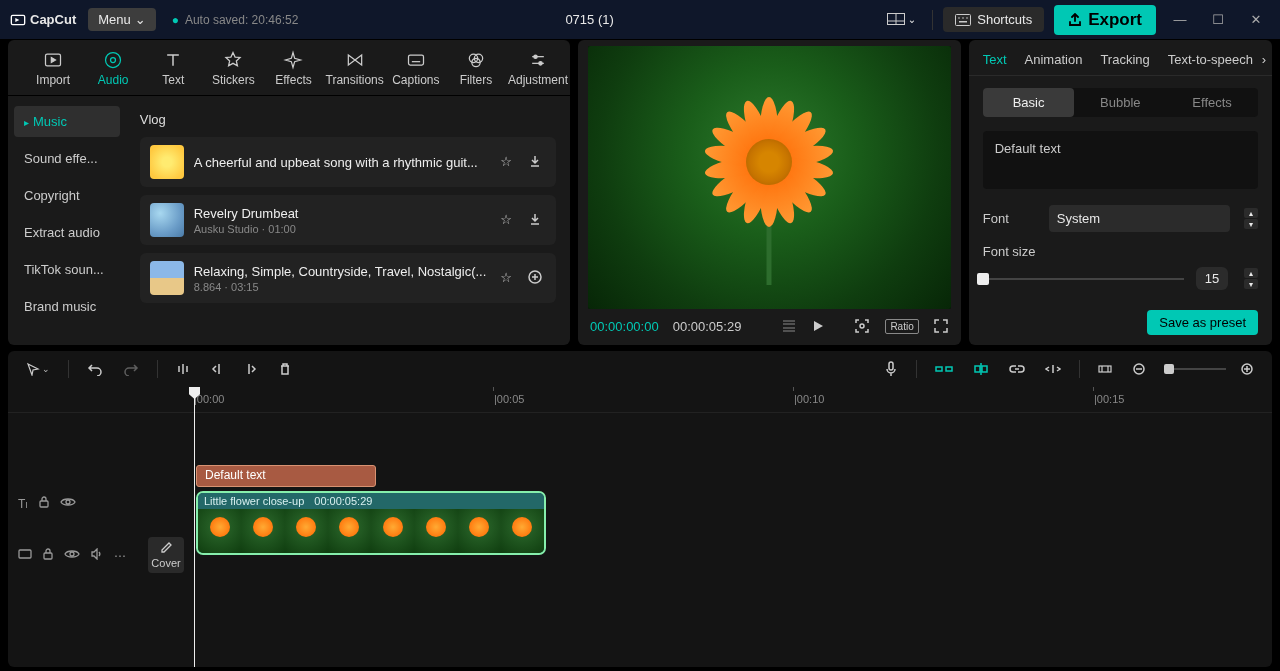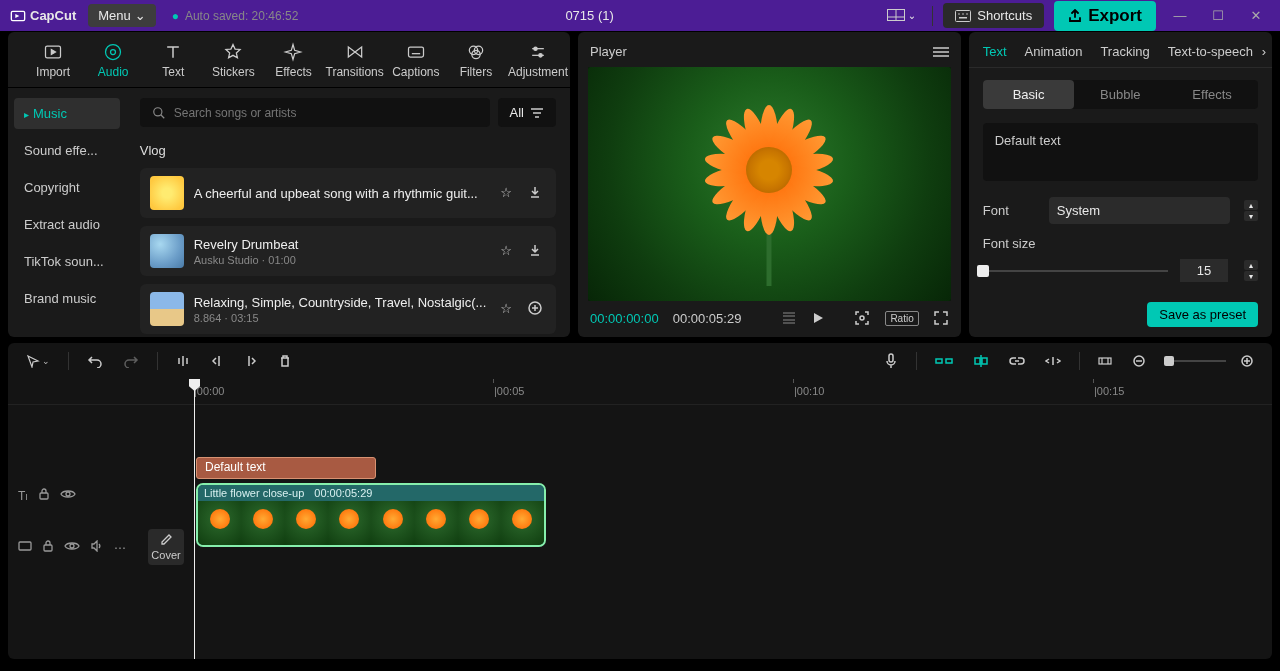--- a/index.html
+++ b/index.html
@@ -1,19 +1,19 @@
 <!DOCTYPE html>
 <html><head>
 <meta charset="utf-8">
 <style>
 * { margin: 0; padding: 0; box-sizing: border-box; font-family: -apple-system, BlinkMacSystemFont, "Segoe UI", Arial, sans-serif; }
 body { background: #000; color: #e8e8e8; width: 1280px; height: 671px; overflow: hidden; font-size: 13px; }
 
 
-.titlebar { height: 32px; background: #4c1d95; display: flex; align-items: center; padding: 12px 10px; border-bottom: 1px solid #000; }
+.titlebar { height: 40px; background: #0f172a; display: flex; align-items: center; padding: 12px 10px; border-bottom: 1px solid #000; }
 .logo { display: flex; align-items: center; gap: 4px; font-weight: bold; font-size: 13px; }
 .logo-icon { width: 16px; height: 16px; }
 .menu-btn { background: #3d3d3d; border-radius: 4px; padding: 4px 10px; margin-left: 12px; display: flex; align-items: center; gap: 4px; cursor: pointer; font-size: 13px; }
 .autosave { display: flex; align-items: center; gap: 6px; margin-left: 16px; color: #888; font-size: 12px; }
 .autosave .check { color: #00c8b4; }
 .title-center { flex: 1; text-align: center; font-size: 13px; font-weight: 500; }
 .title-right { display: flex; align-items: center; gap: 10px; }
 .layout-icon-btn { padding: 4px 6px; display: flex; align-items: center; cursor: pointer; }
 .vdiv { width: 1px; height: 20px; background: #333; }
 .shortcuts-btn { background: #2a2a2a; border-radius: 4px; padding: 5px 12px; display: flex; align-items: center; gap: 6px; cursor: pointer; font-size: 13px; }
@@ -81,21 +81,21 @@
 .sub-tab.active { background: #3a3a3a; color: #eee; }
 .text-input { margin: 14px 14px 0 14px; background: #111; border-radius: 4px; padding: 10px 12px; height: 64px; color: #ccc; font-size: 13px; cursor: text; }
 .prop-row { display: flex; align-items: center; margin: 16px 14px 0 14px; gap: 10px; font-size: 13px; }
 .prop-label { width: 56px; color: #ccc; }
 .select-box { flex: 1; background: #2b2b2b; border-radius: 4px; padding: 6px 8px; display: flex; align-items: center; justify-content: space-between; cursor: pointer; }
 .stepper { width: 14px; display: flex; flex-direction: column; gap: 1px; margin-left: 4px; }
 .stepper span { background: #2b2b2b; height: 10px; display: flex; align-items: center; justify-content: center; font-size: 8px; border-radius: 2px; cursor: pointer; }
 .slider-row { display: flex; align-items: center; margin: 8px 14px 0 14px; gap: 12px; }
 .slider { flex: 1; height: 2px; background: #444; position: relative; }
 .slider-thumb { position: absolute; left: 0%; top: 50%; width: 12px; height: 12px; background: #eee; border-radius: 2px; transform: translate(-50%, -50%); cursor: pointer; }
-.num-box { width: 48px; background: #2b2b2b; border-radius: 0; padding: 4px 0; text-align: center; font-size: 13px; }
+.num-box { width: 32px; background: #2b2b2b; border-radius: 6px; padding: 4px 0; text-align: center; font-size: 13px; }
 .save-preset { margin: 20px 14px 0 0; align-self: flex-end; background: #00c8b4; color: #000; font-weight: 500; border-radius: 4px; padding: 5px 12px; cursor: pointer; font-size: 13px; }
 
 
 .tl-toolbar { height: 36px; background: #141414; display: flex; align-items: center; padding: 0 12px; gap: 8px; margin: 6px 8px 0 8px; border-radius: 6px 6px 0 0; }
 .tl-btn { padding: 4px 6px; cursor: pointer; color: #bbb; display: flex; align-items: center; }
 .tl-sep { width: 1px; height: 18px; background: #333; margin: 0 4px; }
 .tl-spacer { flex: 1; }
 .tl-btn.cyan { color: #00c8b4; }
 .zoom-slider { width: 60px; height: 2px; background: #444; position: relative; margin-left: 6px; }
 .zoom-thumb { position: absolute; left: 5%; top: 50%; width: 10px; height: 10px; background: #ccc; border-radius: 2px; transform: translate(-50%, -50%); }
@@ -246,35 +246,20 @@
     <div class="media-body">
       <div class="media-sidebar">
         <div class="sb-item active">Music</div>
         <div class="sb-item">Sound effe...</div>
         <div class="sb-item">Copyright</div>
         <div class="sb-item">Extract audio</div>
         <div class="sb-item">TikTok soun...</div>
         <div class="sb-item">Brand music</div>
       </div>
       <div class="media-content">
-        <div class="search-row">
-          <div class="search-box">
-            <svg width="14" height="14" viewBox="0 0 24 24" fill="none" stroke="#888" stroke-width="2">
-                <circle cx="10" cy="10" r="7"></circle>
-                <line x1="15" y1="15" x2="21" y2="21"></line>
-              </svg>
-            <input placeholder="Search songs or artists" style="">
-          </div>
-          <div class="all-btn">
-            <span>All</span>
-            <svg width="14" height="12" viewBox="0 0 14 12" fill="none" stroke="#ccc" stroke-width="1.5">
-                <path d="M1 2 L13 2 M3 6 L11 6 M5 10 L9 10"></path>
-              </svg>
-          </div>
-        </div>
         <div class="cat-label">Vlog</div>
         <div class="track-list">
           <div class="track">
             <div class="track-thumb t1"></div>
             <div class="track-info">
               <div class="track-title">A cheerful and upbeat song with a rhythmic guit...</div>
             </div>
             <div class="track-actions">
               <span>☆</span>
               <span><svg width="14" height="14" viewBox="0 0 14 14" fill="none" stroke="currentColor" stroke-width="1.5">
@@ -308,30 +293,20 @@
                     <path d="M7 4v6M4 7h6"></path>
                   </svg></span>
             </div>
           </div>
         </div>
       </div>
     </div>
   </div>
 
   <div class="player-panel">
-    <div class="player-header">
-      <span>Player</span>
-      <span class="hamb">
-        <svg width="16" height="12" viewBox="0 0 16 12" stroke="#ccc" stroke-width="1.5">
-            <line x1="0" y1="2" x2="16" y2="2"></line>
-            <line x1="0" y1="6" x2="16" y2="6"></line>
-            <line x1="0" y1="10" x2="16" y2="10"></line>
-          </svg>
-      </span>
-    </div>
     <div class="player-video">
       <div class="flower-bg"></div>
       <div class="stem"></div>
       <div class="flower">
         <div class="petal" style="transform:translate(-50%,-100%) rotate(0deg)"></div>
         <div class="petal" style="transform:translate(-50%,-100%) rotate(20deg)"></div>
         <div class="petal" style="transform:translate(-50%,-100%) rotate(40deg)"></div>
         <div class="petal" style="transform:translate(-50%,-100%) rotate(60deg)"></div>
         <div class="petal" style="transform:translate(-50%,-100%) rotate(80deg)"></div>
         <div class="petal" style="transform:translate(-50%,-100%) rotate(100deg)"></div>

